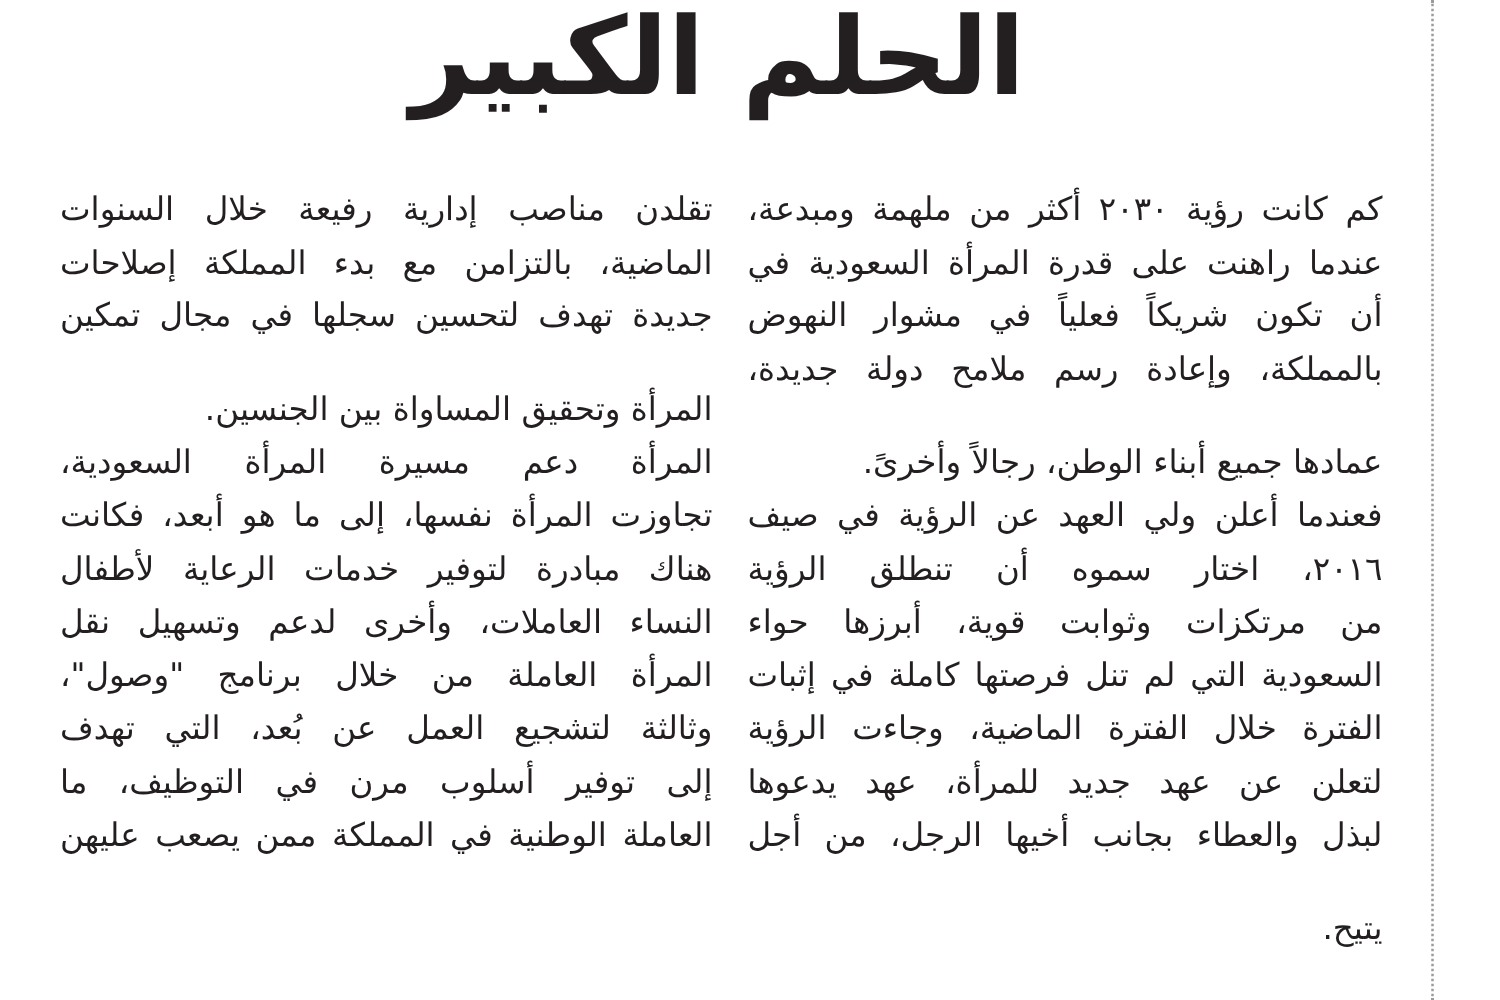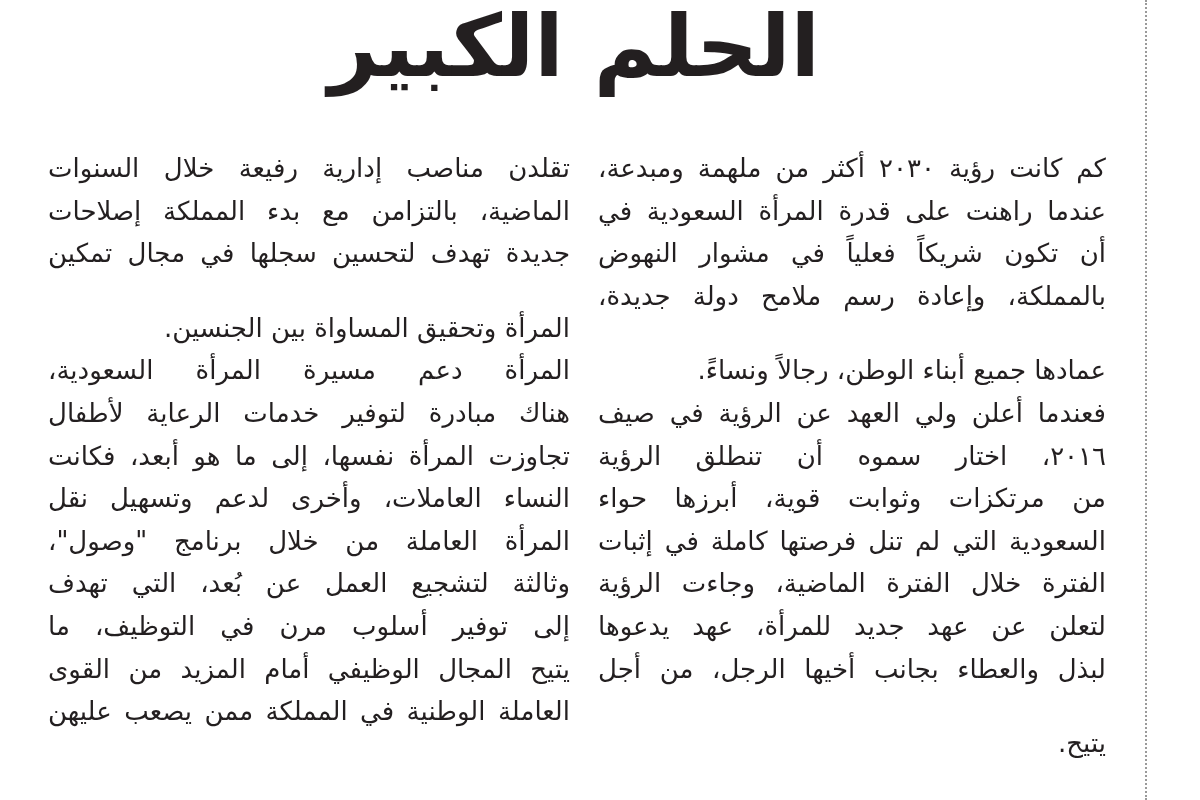--- a/index.html
+++ b/index.html
@@ -82,42 +82,41 @@
 
 <div class="page">
 
   <h1 class="headline">الحلم الكبير</h1>
 
   <div class="column col-right">
     <span class="line">كم كانت رؤية ٢٠٣٠ أكثر من ملهمة ومبدعة،</span>
     <span class="line">عندما راهنت على قدرة المرأة السعودية في</span>
     <span class="line">أن تكون شريكاً فعلياً في مشوار النهوض</span>
     <span class="line">بالمملكة، وإعادة رسم ملامح دولة جديدة،</span>
-    <span class="line last">عمادها جميع أبناء الوطن، رجالاً ونساءً.</span>
+    <span class="line last">عمادها جميع أبناء الوطن، رجالاً وأخرىً.</span>
     <span class="line">فعندما أعلن ولي العهد عن الرؤية في صيف</span>
     <span class="line">٢٠١٦، اختار سموه أن تنطلق الرؤية</span>
     <span class="line">من مرتكزات وثوابت قوية، أبرزها حواء</span>
     <span class="line">السعودية التي لم تنل فرصتها كاملة في إثبات</span>
     <span class="line">الفترة خلال الفترة الماضية، وجاءت الرؤية</span>
     <span class="line">لتعلن عن عهد جديد للمرأة، عهد يدعوها</span>
     <span class="line">لبذل والعطاء بجانب أخيها الرجل، من أجل</span>
     <span class="line last">يتيح.</span>
   </div>
 
   <div class="column col-left">
     <span class="line">تقلدن مناصب إدارية رفيعة خلال السنوات</span>
     <span class="line">الماضية، بالتزامن مع بدء المملكة إصلاحات</span>
     <span class="line">جديدة تهدف لتحسين سجلها في مجال تمكين</span>
     <span class="line last">المرأة وتحقيق المساواة بين الجنسين.</span>
     <span class="line">المرأة دعم مسيرة المرأة السعودية،</span>
+    <span class="line">تجاوزت المرأة نفسها، إلى ما هو أبعد، فكانت</span>
     <span class="line">هناك مبادرة لتوفير خدمات الرعاية لأطفال</span>
-    <span class="line">تجاوزت المرأة نفسها، إلى ما هو أبعد، فكانت</span>
     <span class="line">النساء العاملات، وأخرى لدعم وتسهيل نقل</span>
     <span class="line">المرأة العاملة من خلال برنامج "وصول"،</span>
     <span class="line">وثالثة لتشجيع العمل عن بُعد، التي تهدف</span>
     <span class="line">إلى توفير أسلوب مرن في التوظيف، ما</span>
-    <span class="line">يتيح المجال الوظيفي أمام المزيد من القوى</span>
     <span class="line">العاملة الوطنية في المملكة ممن يصعب عليهن</span>
   </div>
 
   <div class="divider"></div>
 
 </div>
 
 </body></html>

